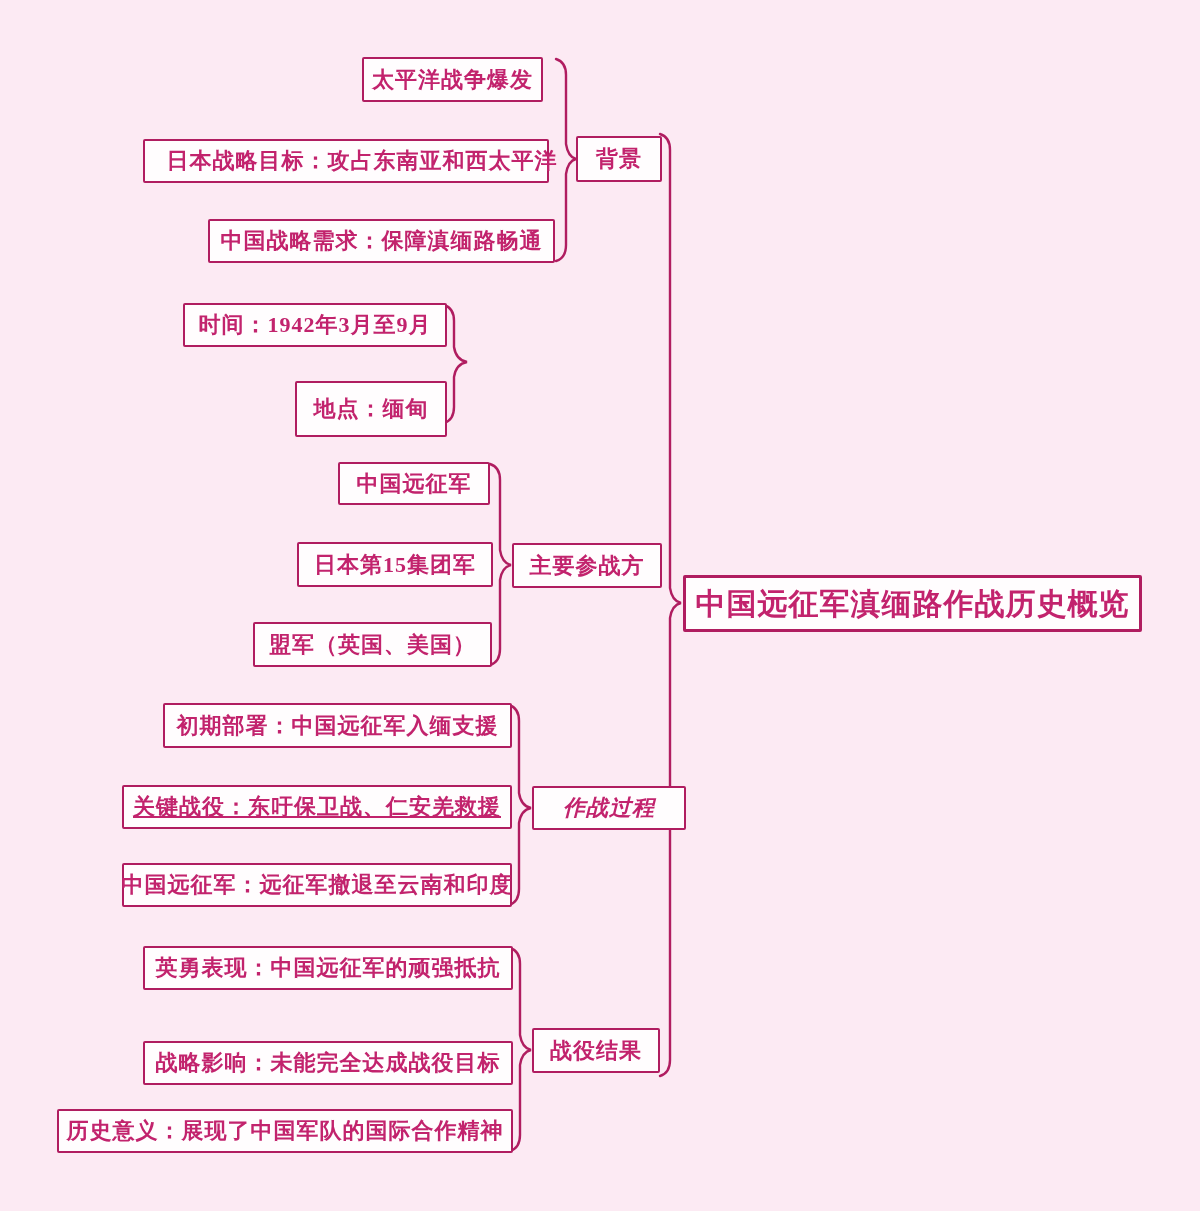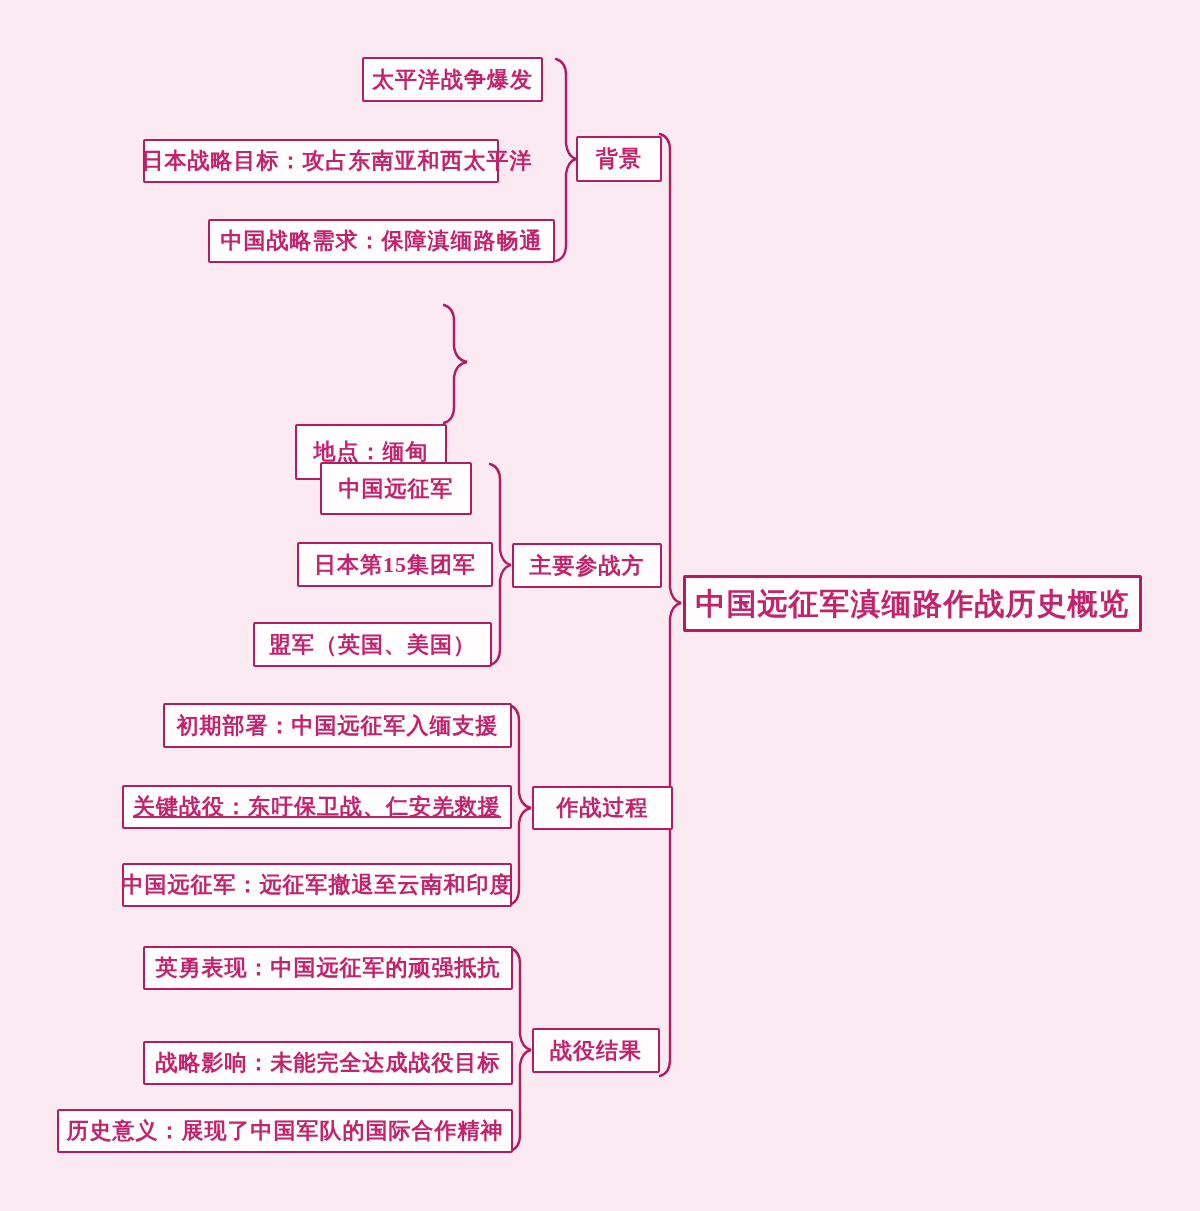--- a/index.html
+++ b/index.html
@@ -65,30 +65,31 @@
     <path d="M 444 305 Q 454 308 454 321 L 454 347 Q 456 360 467 362 Q 456 364 454 377 L 454 407 Q 454 420 444 423"></path>
     <path d="M 490 464 Q 500 467 500 480 L 500 550 Q 502 563 511 565 Q 502 567 500 580 L 500 649 Q 500 662 490 665"></path>
     <path d="M 509 705 Q 519 708 519 721 L 519 793 Q 521 806 531 808 Q 521 810 519 823 L 519 889 Q 519 902 509 905"></path>
     <path d="M 510 948 Q 520 951 520 964 L 520 1035 Q 522 1048 531 1050 Q 522 1052 520 1065 L 520 1135 Q 520 1148 510 1151"></path>
   </svg>
 
   <div class="node root" style="left:683px;top:575px;width:459px;height:57px;">中国远征军滇缅路作战历史概览</div>
 
   <div class="node" style="left:576px;top:136px;width:86px;height:46px;">背景</div>
   <div class="node" style="left:512px;top:543px;width:150px;height:45px;">主要参战方</div>
-  <div class="node" style="left:532px;top:786px;width:141px;height:44px;">作战过程</div>
+  <div class="node" style="left:532px;top:786px;width:154px;height:44px;font-style:italic;">作战过程</div>
   <div class="node" style="left:532px;top:1028px;width:128px;height:45px;">战役结果</div>
 
   <div class="node" style="left:362px;top:57px;width:181px;height:45px;text-align:right;">太平洋战争爆发</div>
-  <div class="node" style="left:143px;top:139px;width:356px;height:44px;padding-left:32px;">日本战略目标：攻占东南亚和西太平洋</div>
+  <div class="node" style="left:143px;top:139px;width:406px;height:44px;padding-left:32px;">日本战略目标：攻占东南亚和西太平洋</div>
   <div class="node" style="left:208px;top:219px;width:347px;height:44px;">中国战略需求：保障滇缅路畅通</div>
 
-  <div class="node" style="left:295px;top:381px;width:152px;height:56px;margin-top:43px;">地点：缅甸</div>
+  <div class="node" style="left:183px;top:303px;width:264px;height:44px;">时间：1942年3月至9月</div>
+  <div class="node" style="left:295px;top:381px;width:152px;height:56px;">地点：缅甸</div>
 
-  <div class="node" style="left:320px;top:462px;width:152px;height:53px;">中国远征军</div>
+  <div class="node" style="left:338px;top:462px;width:152px;height:43px;">中国远征军</div>
   <div class="node" style="left:297px;top:542px;width:196px;height:45px;">日本第15集团军</div>
   <div class="node" style="left:253px;top:622px;width:239px;height:45px;">盟军（英国、美国）</div>
 
   <div class="node" style="left:163px;top:703px;width:349px;height:45px;">初期部署：中国远征军入缅支援</div>
   <div class="node" style="left:122px;top:785px;width:390px;height:44px;text-decoration:underline;">关键战役：东吁保卫战、仁安羌救援</div>
   <div class="node" style="left:122px;top:863px;width:390px;height:44px;">中国远征军：远征军撤退至云南和印度</div>
 
   <div class="node" style="left:143px;top:946px;width:370px;height:44px;">英勇表现：中国远征军的顽强抵抗</div>
   <div class="node" style="left:143px;top:1029px;width:370px;height:44px;margin-top:12px;">战略影响：未能完全达成战役目标</div>
   <div class="node" style="left:57px;top:1109px;width:456px;height:44px;">历史意义：展现了中国军队的国际合作精神</div>

